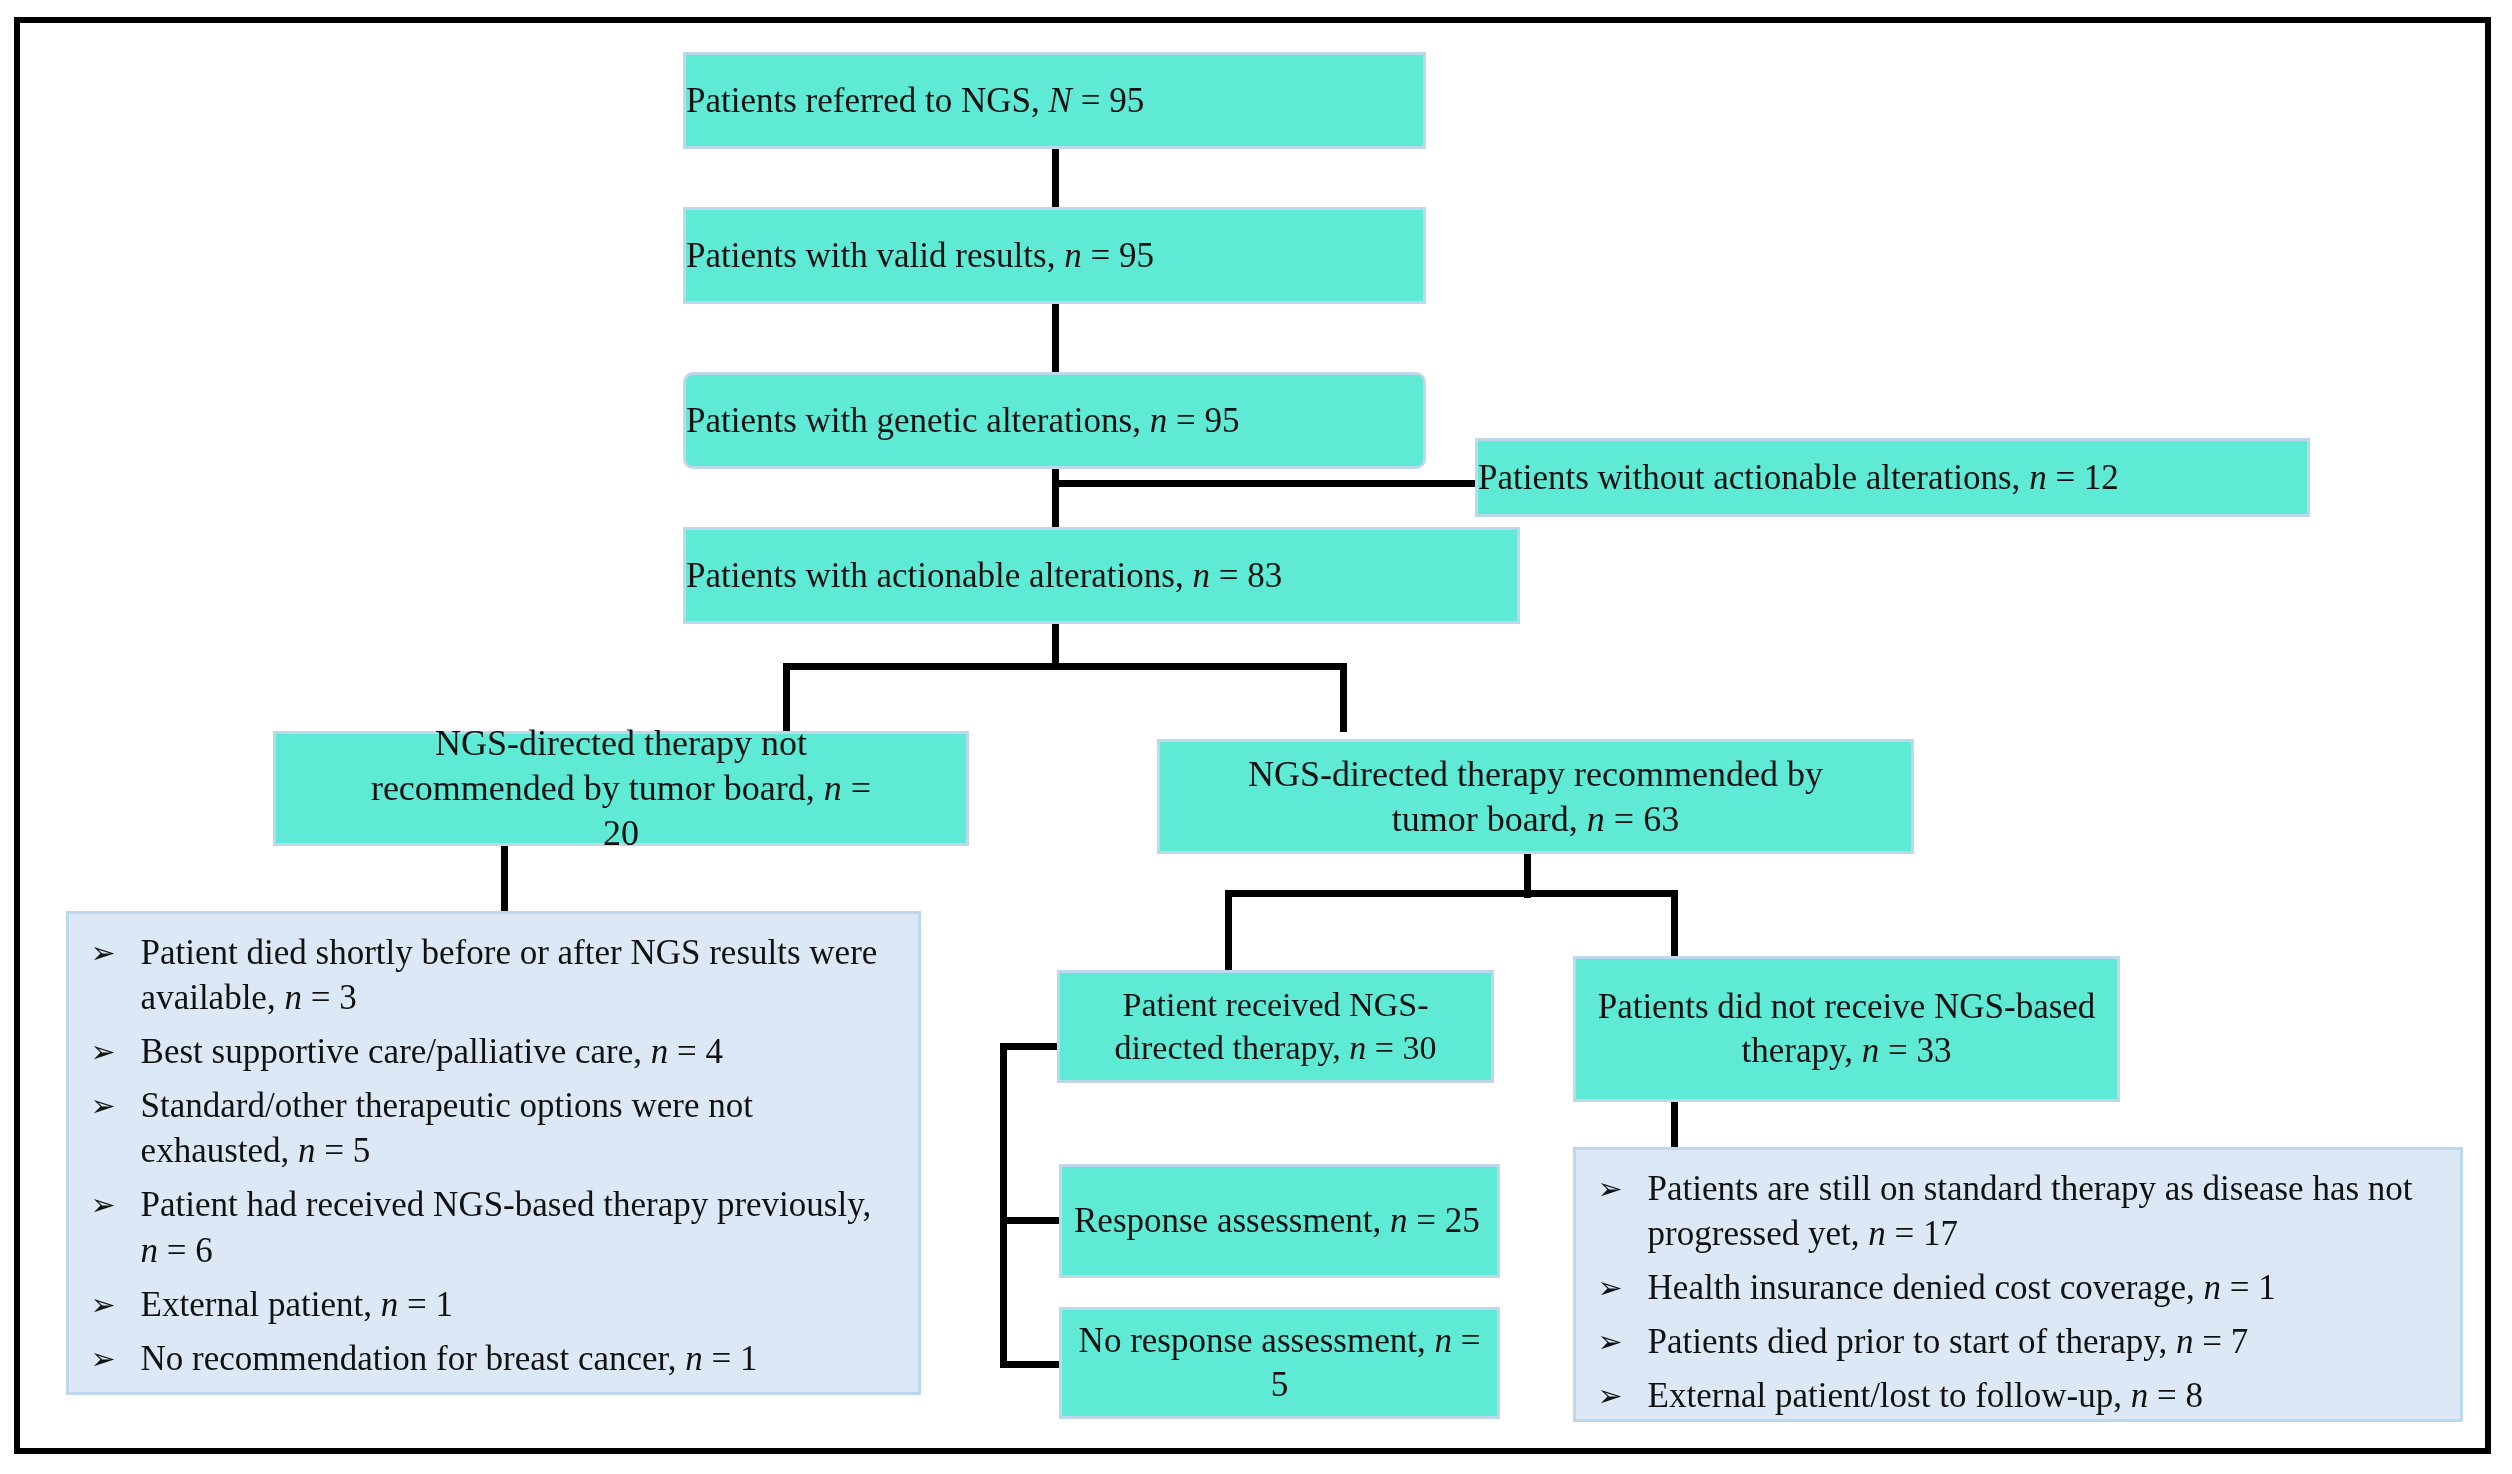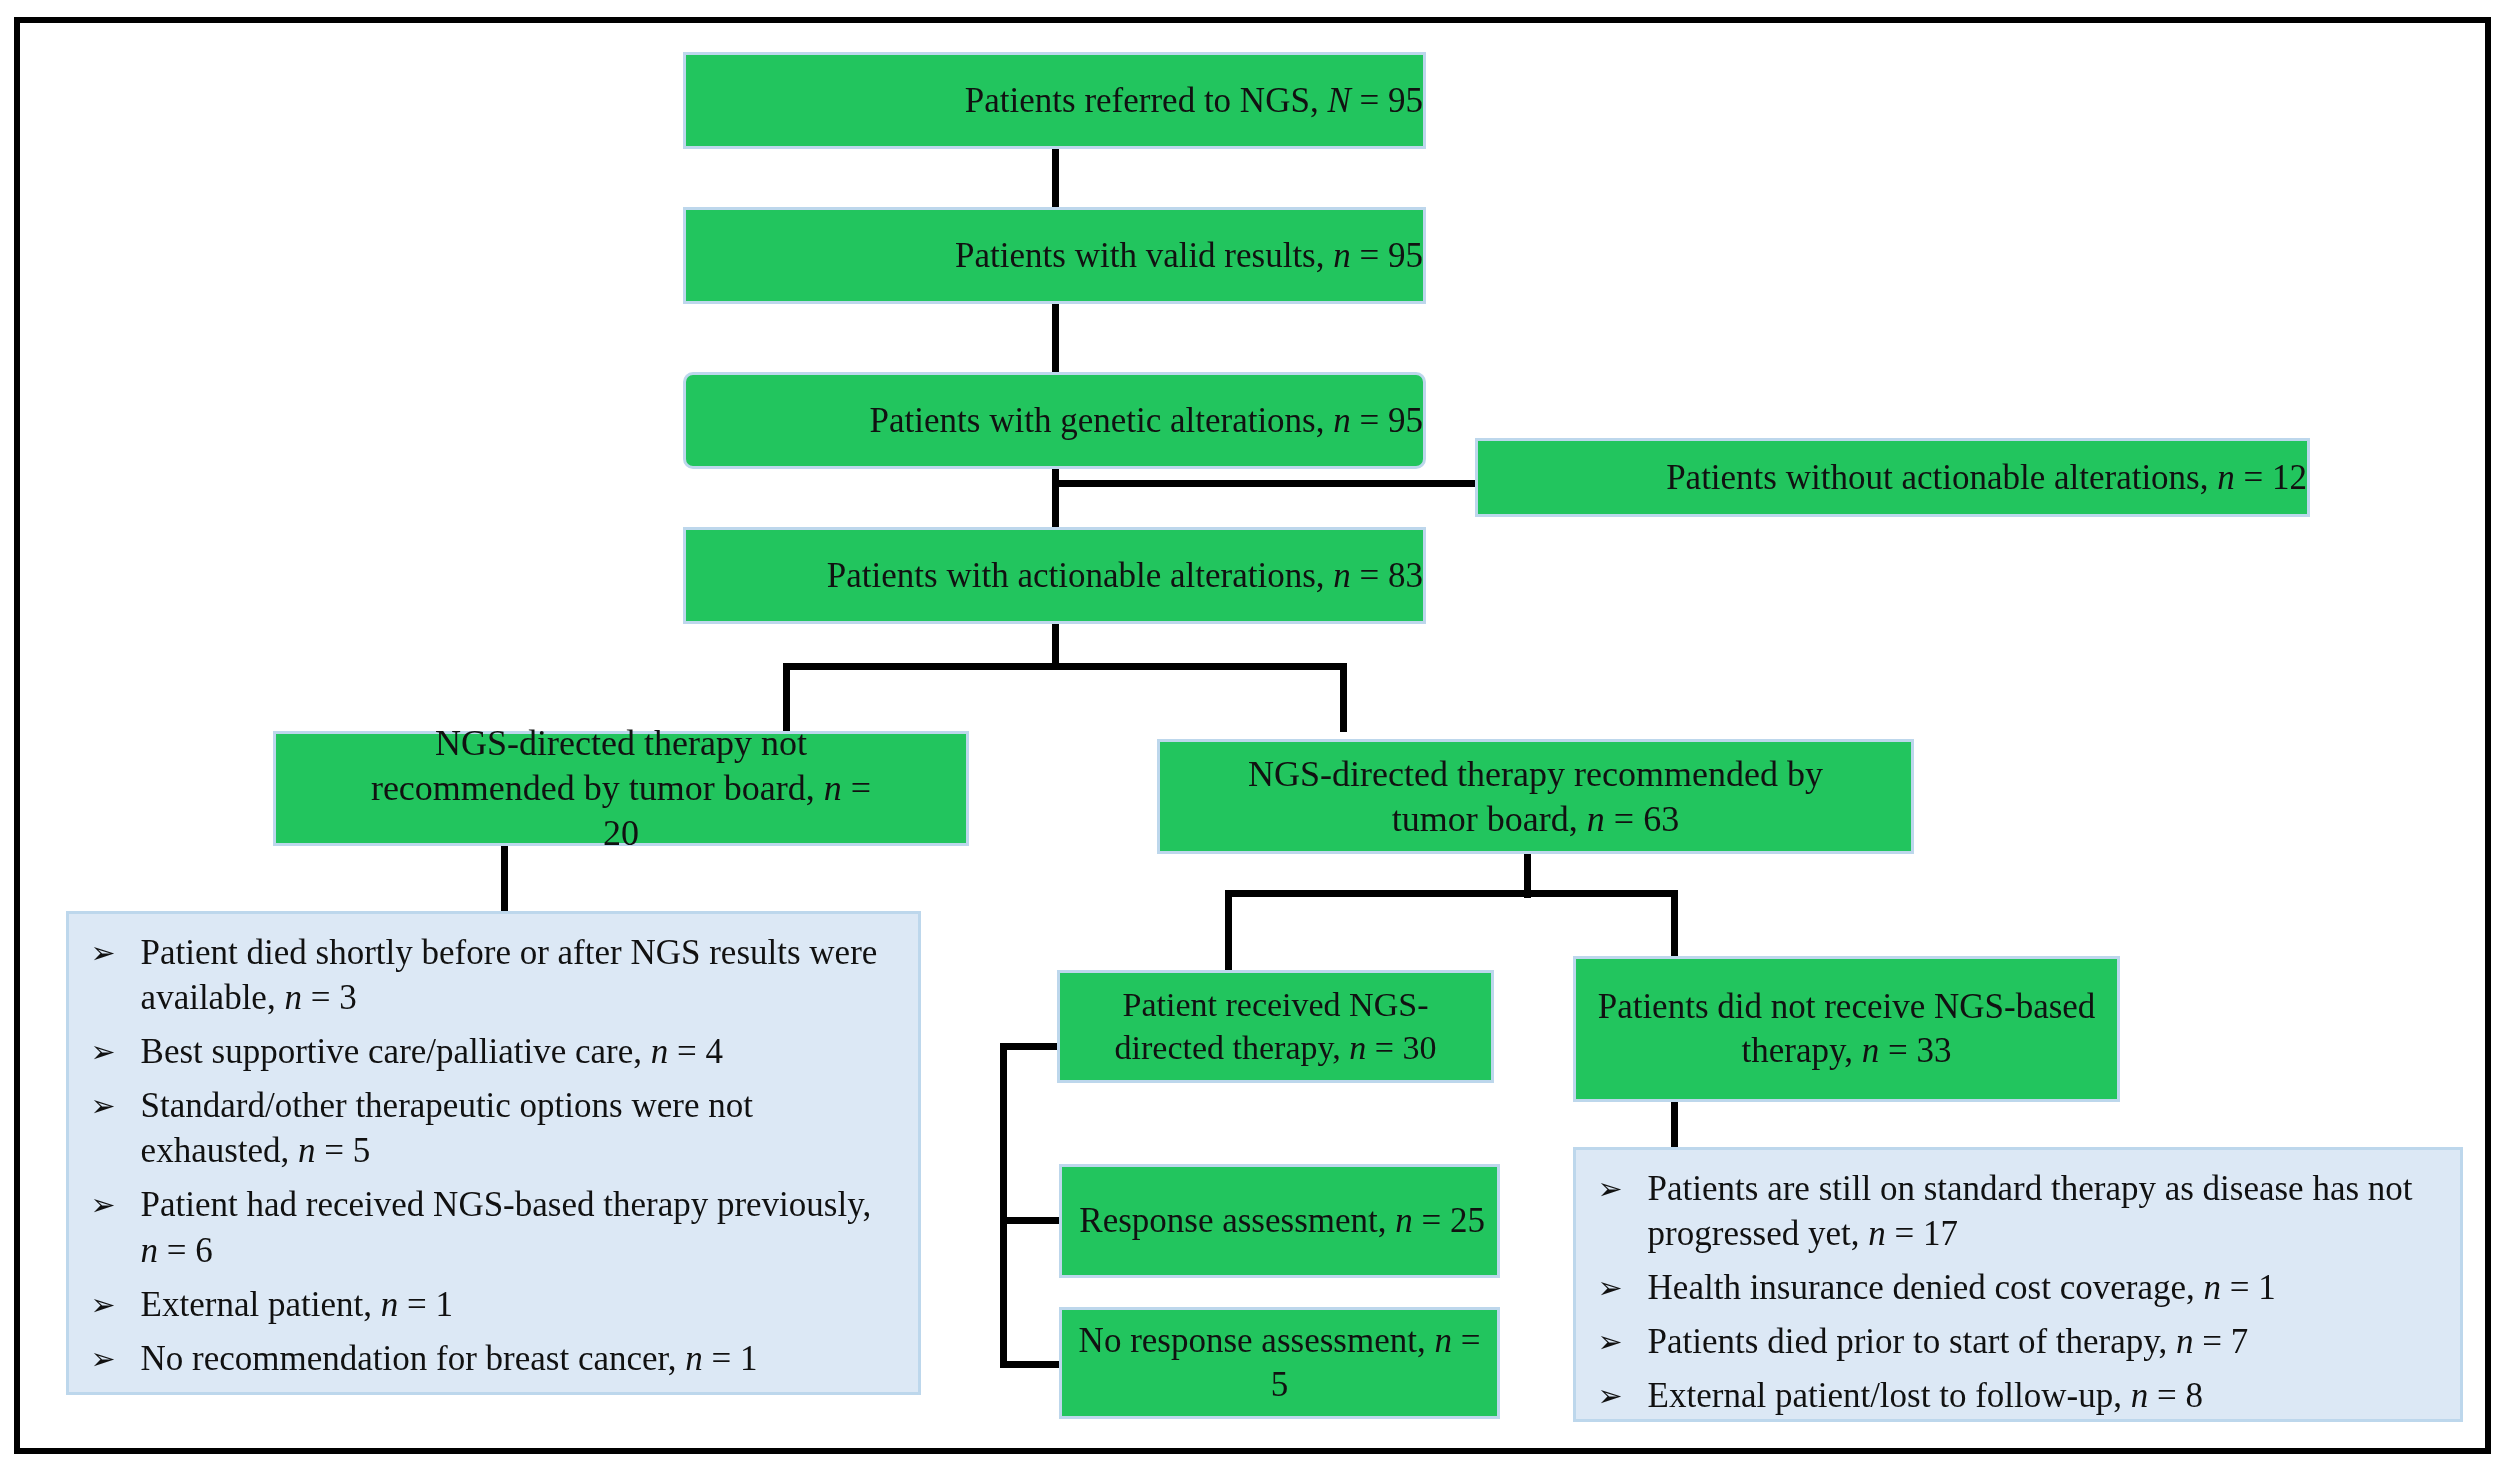--- a/index.html
+++ b/index.html
@@ -20,26 +20,26 @@
     position: absolute;
     left: 14.4px;
     top: 17px;
     width: 2477px;
     height: 1437px;
     border: 6px solid #000000;
     box-sizing: border-box;
   }
   .node {
     position: absolute;
-    background: #22c55e;
+    background: #5eead4;
     border: 3.6px solid #bdd7ec;
     box-sizing: border-box;
     display: flex;
     align-items: center;
-    justify-content: flex-end;
+    justify-content: flex-start;
     text-align: center;
     font-size: 35px;
     line-height: 1.25;
     color: #111111;
   }
   .node .nvar { font-style: italic; }
   .nowrap { white-space: nowrap; }
   .vline, .hline {
     position: absolute;
     background: #000000;
@@ -104,21 +104,21 @@
   </div>
 
   <div class="node nowrap" style="left:683px; top:372px; width:743px; height:97px;border-radius:10px;">
     <span><span>Patients with genetic alterations, </span><span class="nvar">n</span><span> = 95</span></span>
   </div>
 
   <div class="node nowrap" style="left:1475px; top:438px; width:835px; height:79px;">
     <span><span>Patients without actionable alterations, </span><span class="nvar">n</span><span> = 12</span></span>
   </div>
 
-  <div class="node nowrap" style="left:683px; top:527px; width:743px; height:97px;">
+  <div class="node nowrap" style="left:683px; top:527px; width:837px; height:97px;">
     <span><span>Patients with actionable alterations, </span><span class="nvar">n</span><span> = 83</span></span>
   </div>
 
   <div class="node pad-tight" style="left:273px; top:731px; width:696px; height:115px; font-size:36px;">
     <span><span>NGS-directed therapy not recommended by tumor board, </span><span class="nvar">n</span><span> = 20</span></span>
   </div>
 
   <div class="node pad-tight" style="left:1157px; top:731px; width:757px; height:115px; font-size:36px;margin-top:8px;">
     <span><span>NGS-directed therapy recommended by tumor board, </span><span class="nvar">n</span><span> = 63</span></span>
   </div>

